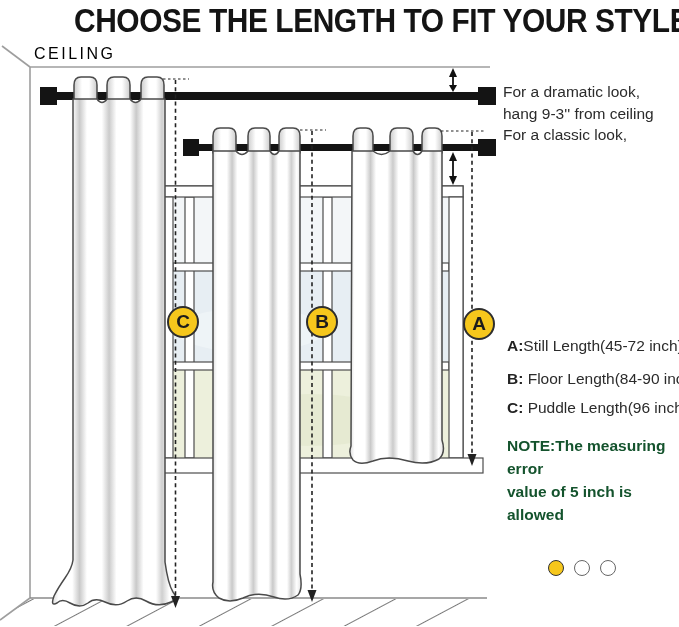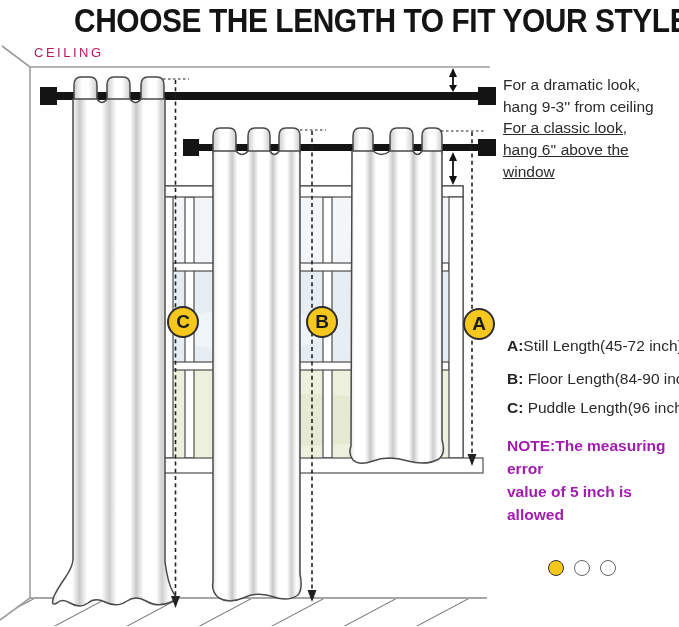--- a/index.html
+++ b/index.html
@@ -2,33 +2,33 @@
 <html style="--accent: #F6C71C;"><head>
 <meta charset="utf-8">
 <style>
   html,body{margin:0;padding:0;background:#fff;}
   .stage{position:relative;width:679px;height:627px;background:#ffffff;overflow:hidden;
          font-family:"Liberation Sans",sans-serif;color:#2d2d2d;}
   svg{position:absolute;left:0;top:0;}
   .title{position:absolute;left:74px;top:1px;font-size:34px;font-weight:800;
          letter-spacing:-0.5px;color:#141414;white-space:nowrap;
          transform:scaleX(0.88);transform-origin:left top;}
-  .room-label{position:absolute;font-size:13px;color:#be185d;letter-spacing:2.5px;}
+  .room-label{position:absolute;font-size:16px;color:#000000;letter-spacing:2.5px;}
   .ceiling{left:34px;top:45px;}
   .floor{left:403px;top:577px;}
   .tip{position:absolute;left:503px;font-size:15.5px;line-height:22px;color:#2b2b2b;}
-  .tip-dramatic{top:74px;}
-  .tip-classic{top:117px;text-decoration:underline;}
+  .tip-dramatic{top:81px;}
+  .tip-classic{top:124px;}
   .len{position:absolute;left:507px;font-size:15.5px;color:#2b2b2b;white-space:nowrap;}
   .len b{font-weight:700;color:#222;}
   .len-a{top:337px;}
   .len-b{top:370px;}
   .len-c{top:399px;}
   .note{position:absolute;left:507px;top:434px;font-size:15.5px;font-weight:700;
-        line-height:23px;color:#a21caf;}
+        line-height:23px;color:#14532d;}
   .marker{position:absolute;width:32px;height:32px;border-radius:50%;
           background:var(--accent,#F6C71C);border:2px solid #2e2e2e;box-sizing:border-box;
           display:flex;align-items:center;justify-content:center;
           font-size:19px;font-weight:700;color:#1c1c1c;}
   .marker-c{left:167px;top:306px;}
   .marker-b{left:306px;top:306px;}
   .marker-a{left:463px;top:308px;}
   .dots{position:absolute;left:548px;top:560px;display:flex;gap:10px;}
   .dot{width:16px;height:16px;border-radius:50%;background:#fff;border:1.5px solid #666;
        box-sizing:border-box;}
@@ -166,21 +166,20 @@
 
   <div class="title">CHOOSE THE LENGTH TO FIT YOUR STYLE</div>
   <div class="room-label ceiling">CEILING</div>
 
   <div class="tip tip-dramatic">
     <div>For a dramatic look,</div>
     <div>hang 9-3'' from ceiling</div>
   </div>
   <div class="tip tip-classic">
     <div>For a classic look,</div>
-    <div>hang 6'' above the window</div>
   </div>
 
   <div class="marker marker-c">C</div>
   <div class="marker marker-b">B</div>
   <div class="marker marker-a">A</div>
 
   <div class="len len-a"><b>A:</b><span>Still Length(45-72 inch)</span></div>
   <div class="len len-b"><b>B:</b><span> Floor Length(84-90 inch)</span></div>
   <div class="len len-c"><b>C:</b><span> Puddle Length(96 inch)</span></div>
 

